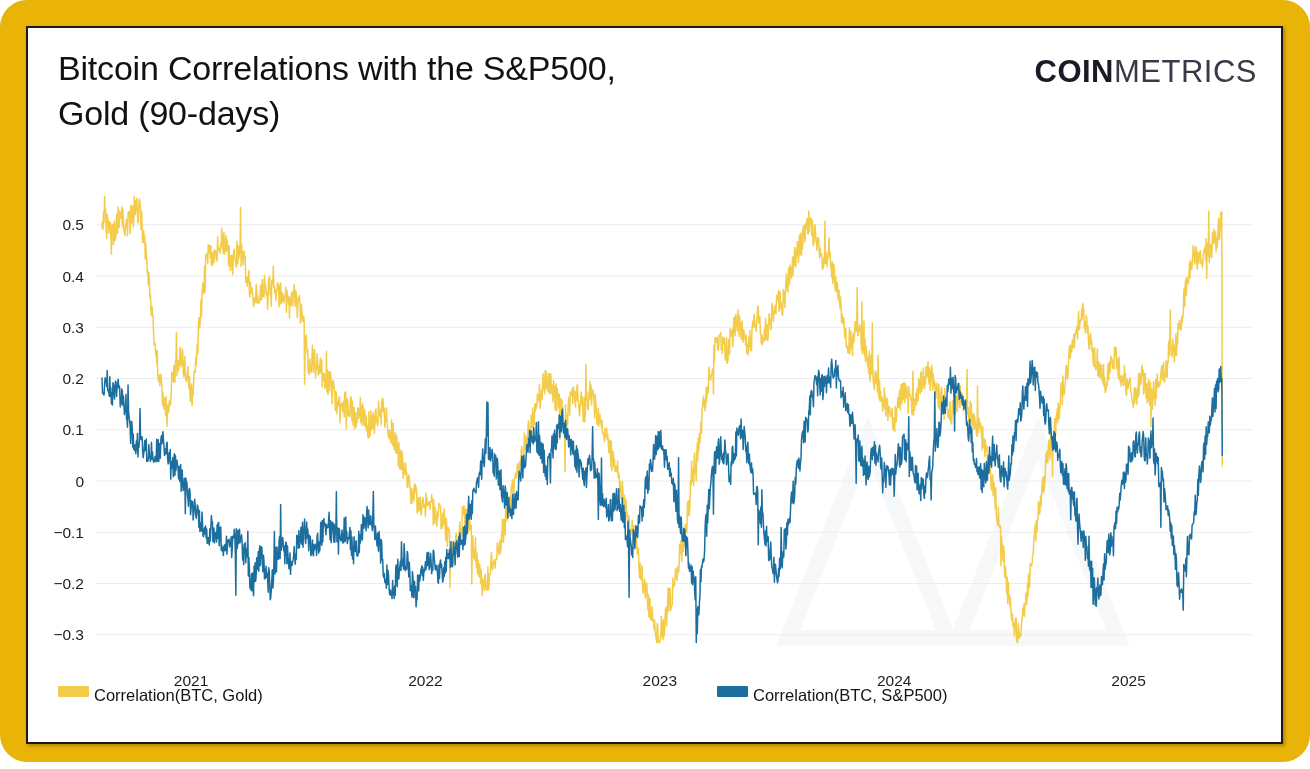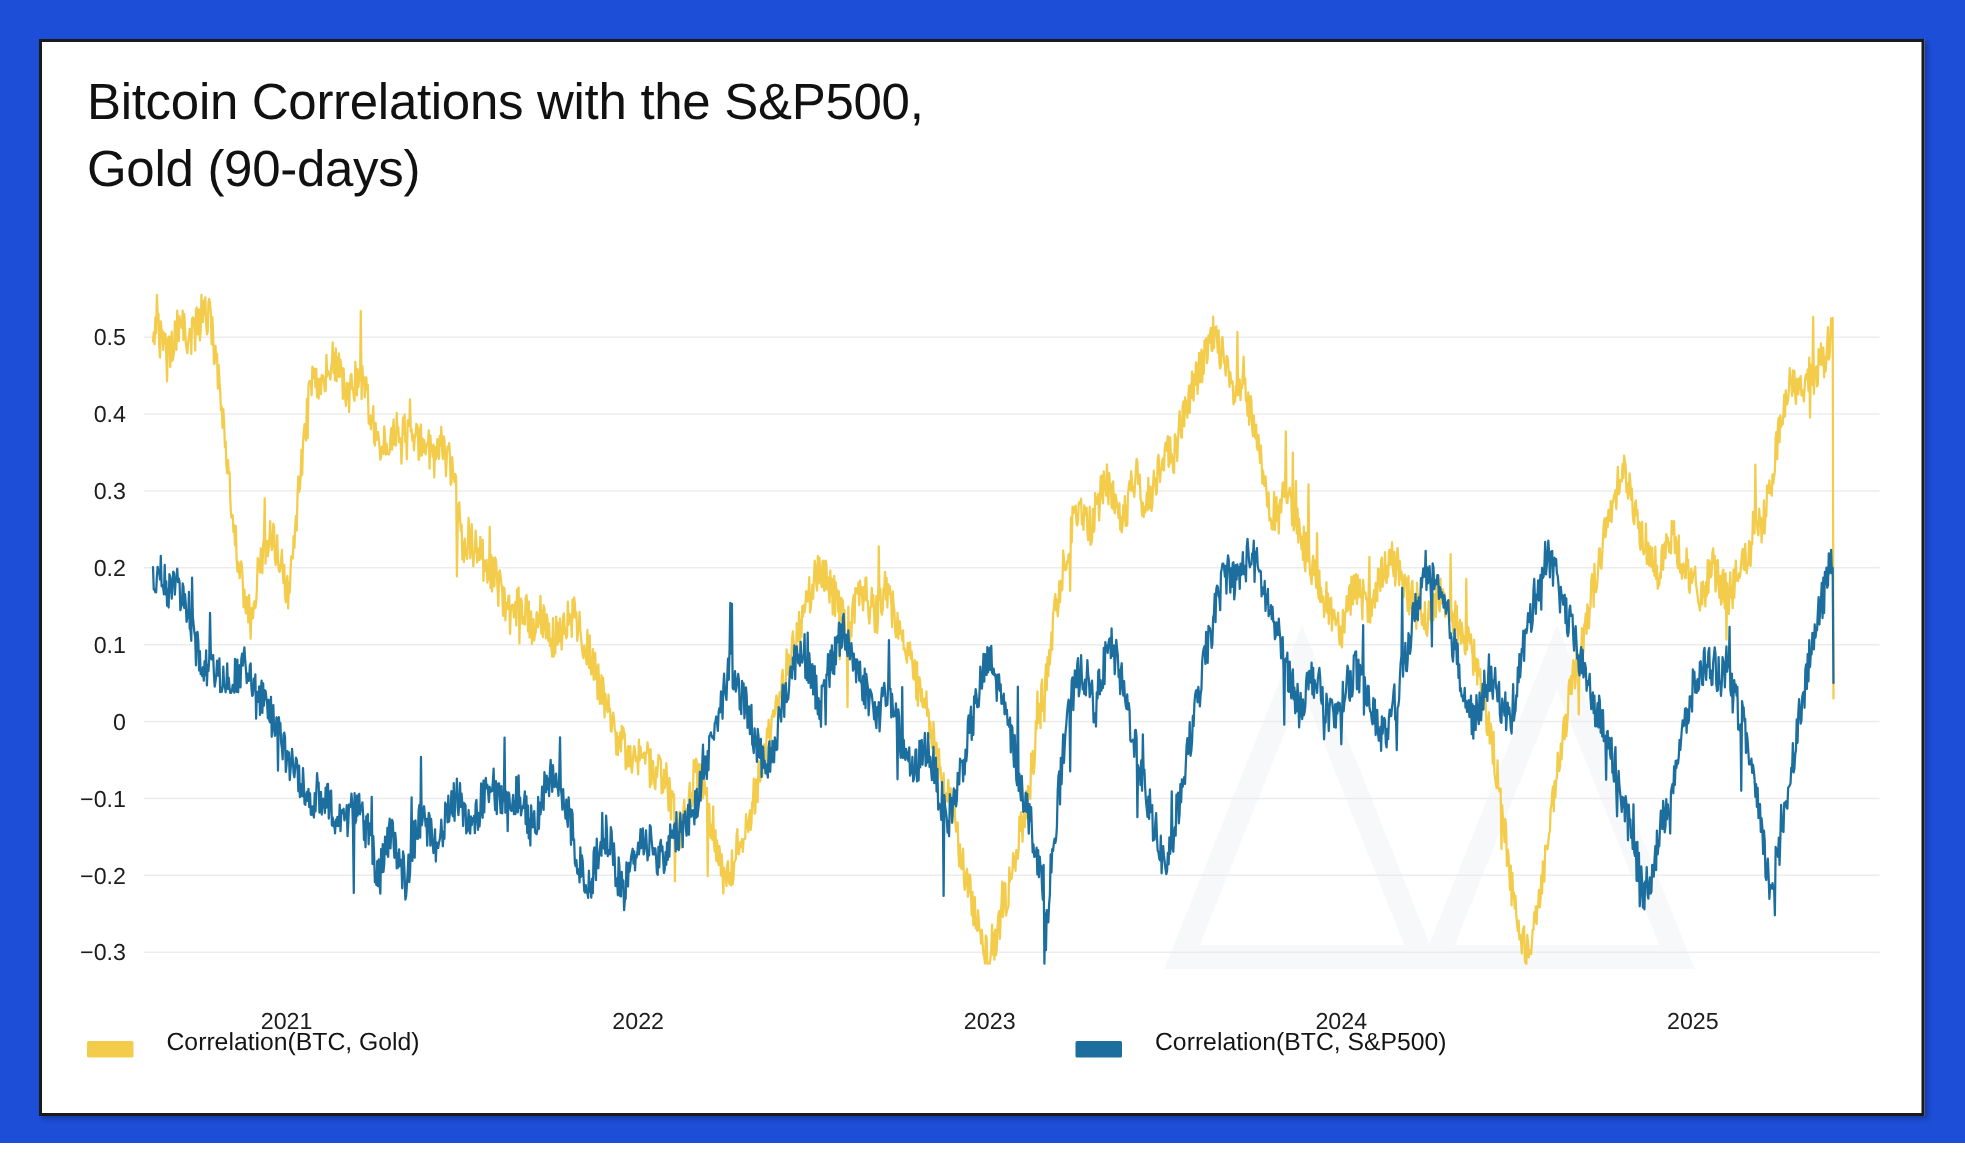--- a/index.html
+++ b/index.html
@@ -8,21 +8,22 @@
     background: #ffffff;
     width: 1310px;
     height: 769px;
     overflow: hidden;
     font-family: "Liberation Sans", sans-serif;
   }
   #page {
     position: relative;
     width: 1310px;
     height: 762px;
-    background: #1d4ed8;
+    background: #eab308;
+    border-radius: 27px;
   }
   #frame {
     position: absolute;
     left: 26px;
     top: 26px;
     width: 1257px;
     height: 718px;
     background: #ffffff;
     border: 2px solid #1a1a1a;
     box-sizing: border-box;
@@ -79,22 +80,22 @@
   #legend {
     position: absolute;
     left: 0px;
     bottom: 26px;
     width: 1257px;
     height: 30px;
   }
   .legend-item {
     position: absolute;
     display: flex;
-    align-items: flex-end;
-    gap: 22px;
+    align-items: flex-start;
+    gap: 5px;
     white-space: nowrap;
   }
   .legend-swatch {
     width: 31px;
     height: 11px;
     border-radius: 1px;
     flex: 0 0 auto;
   }
   .legend-label {
     font-size: 16.5px;
@@ -116,20 +117,23 @@
 </style>
 </head>
 <body>
 
 <div id="page">
   <div id="frame">
 
     <div id="title">Bitcoin Correlations with the S&amp;P500,
 Gold (90-days)</div>
 
+    <div id="logo">
+      <span class="coin">COIN</span><span class="metrics">METRICS</span>
+    </div>
 
     <svg id="watermark" viewBox="0 0 420 260" xmlns="http://www.w3.org/2000/svg" aria-hidden="true">
       <polygon points="60,230 140,30 220,230" fill="none" stroke="#4a5a8a" stroke-width="16"></polygon>
       <polygon points="230,230 310,30 390,230" fill="none" stroke="#4a5a8a" stroke-width="16"></polygon>
     </svg>
 
     <div id="plotwrap">
       <svg class="chart" id="chart-svg" width="1257" height="718" viewBox="0 0 1257 718" xmlns="http://www.w3.org/2000/svg">
         <g id="gridlines">
             <line x1="68" x2="1225" y1="196.75" y2="196.75" class="gridline"></line>

